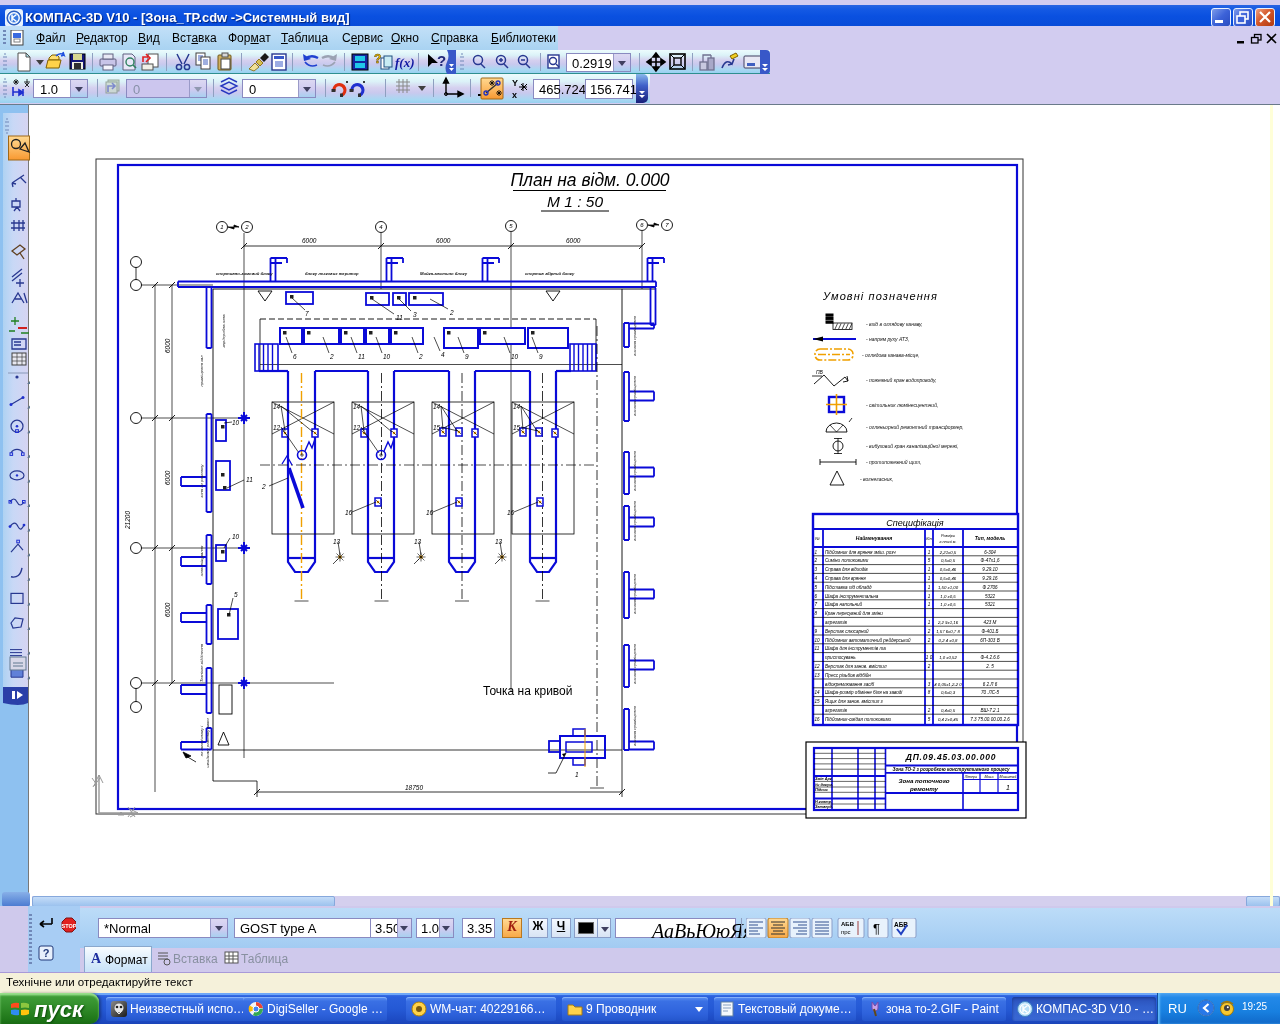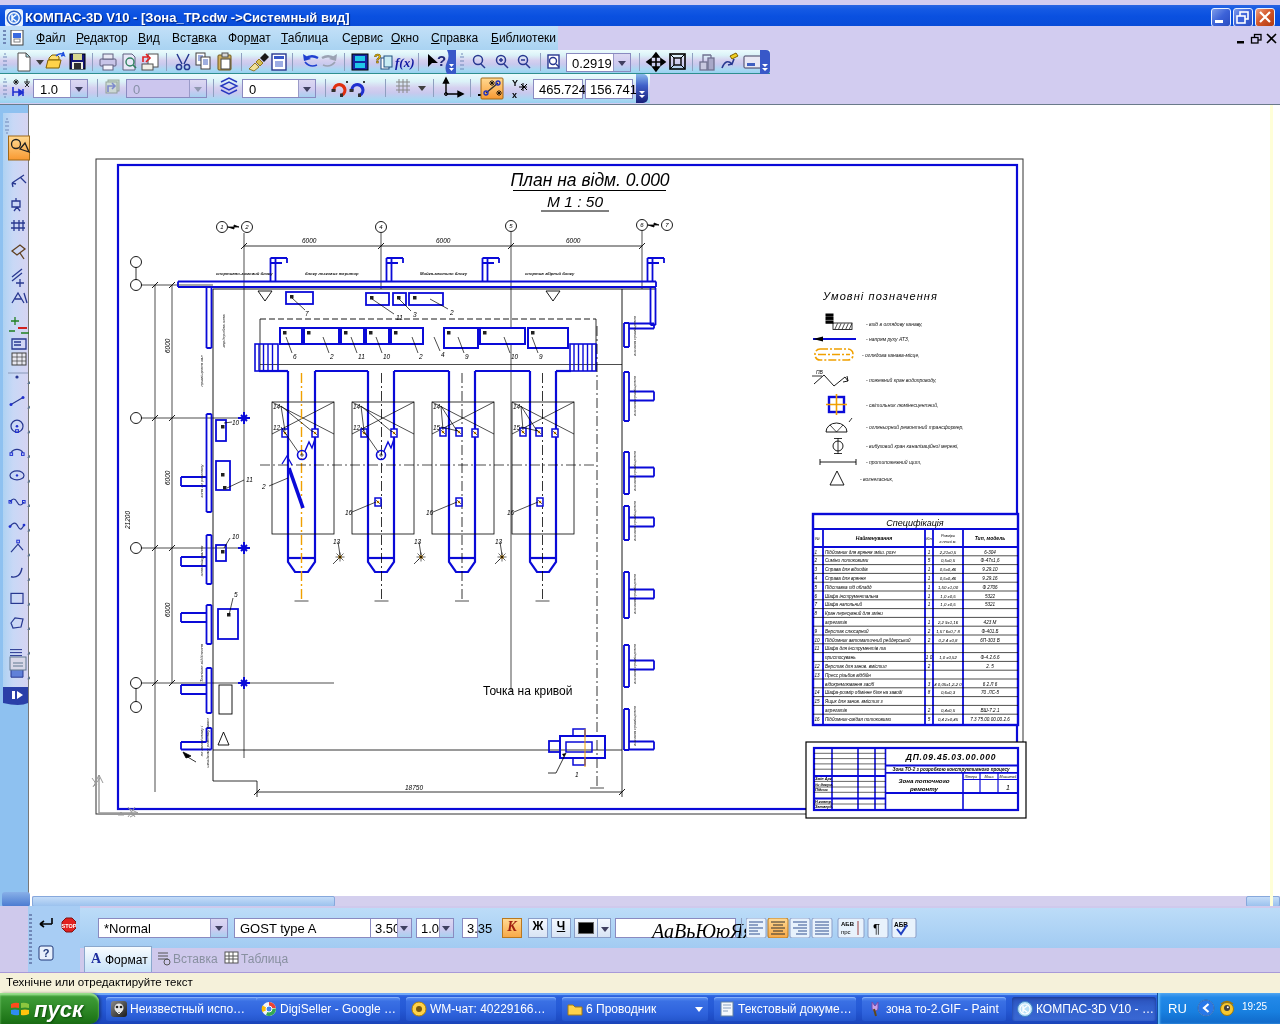--- a/index.html
+++ b/index.html
@@ -339,21 +339,21 @@
         <span class="dd">
           <span class="arr" style="left:4px;top:7px;border-top-color:#9098b0"></span>
         </span>
       </div>
  <div class="combo" style="left:242px;top:5px;width:74px;height:19px;">
         <span style="position:absolute;left:6px;top:2px">0</span>
         <span class="dd">
           <span class="arr" style="left:4px;top:7px"></span>
         </span>
       </div>
- <div class="combo" style="left:533px;top:5px;width:50px;height:20px;">
+ <div class="combo" style="left:533px;top:5px;width:27px;height:20px;">
         <span style="position:absolute;left:5px;top:2px">465.724</span>
       </div>
  <div class="combo" style="left:585px;top:5px;width:48px;height:20px;">
         <span style="position:absolute;left:4px;top:2px">156.741</span>
       </div>
  <div class="abs" style="left:636px;top:0;width:12px;height:29px;background:linear-gradient(180deg,#88b8ec,#4060c8 40%,#18207a);border-radius:0 5px 5px 0;">
         <svg width="12" height="29">
           <path d="M3 17 h6 l-3 3 z M3 21 h6 l-3 3 z" fill="#fff"></path>
         </svg>
       </div>
@@ -1017,21 +1017,21 @@
         <span class="dd" style="width:14px">
           <span class="arr" style="left:2px;top:7px"></span>
         </span>
       </div>
  <div class="combo" style="left:416px;top:12px;width:38px;height:20px;">
         <span style="position:absolute;left:4px;top:2px">1.0</span>
         <span class="dd" style="width:14px">
           <span class="arr" style="left:2px;top:7px"></span>
         </span>
       </div>
- <div class="combo" style="left:462px;top:12px;width:16px;height:20px;">
+ <div class="combo" style="left:462px;top:12px;width:33px;height:20px;">
         <span style="position:absolute;left:4px;top:2px">3.35</span>
       </div>
  <div class="pbtn obtn" style="left:502px;"><span style="font-family:'Liberation Serif';font-style:italic;font-weight:bold;color:#a02010;font-size:14px">К</span></div>
  <div class="pbtn" style="left:528px;"><b>Ж</b></div>
  <div class="pbtn" style="left:551px;"><span style="text-decoration:underline;font-weight:bold">Ч</span></div>
  <div class="pbtn" style="left:574px;width:24px">
         <span class="abs" style="left:3px;top:3px;width:16px;height:12px;background:#000;border:1px solid #666"></span>
       </div>
  <div class="pbtn" style="left:598px;width:13px;border-left:none">
         <span class="arr" style="left:3px;top:8px"></span>
@@ -1119,21 +1119,21 @@
    <span class="tkicon" style="background:linear-gradient(135deg,#888,#1a1a1a);border-radius:3px">
           <svg width="16" height="16">
             <circle cx="8" cy="7" r="4.5" fill="#e8e8e8"></circle>
             <circle cx="6" cy="6" r="1.3" fill="#222"></circle>
             <circle cx="10" cy="6" r="1.3" fill="#222"></circle>
             <path d="M6 11 l2 2 2 -2" stroke="#e8e8e8" fill="none"></path>
           </svg>
         </span>
    <span class="tktxt">Неизвестный испо…</span>
  </div>
- <div class="task" style="left:256px;width:144px;">
+ <div class="task" style="left:243px;width:144px;">
    <span class="tkicon">
           <svg width="16" height="16">
             <circle cx="8" cy="8" r="7" fill="#f4f4f4"></circle>
             <path d="M8 1 a7 7 0 0 1 6.9 6 L8 7 Z" fill="#ea4335"></path>
             <path d="M1.5 11 a7 7 0 0 1 0 -6.5 L8 8 Z" fill="#fbbc05"></path>
             <path d="M14.9 7.5 a7 7 0 0 1 -10 6.8 L8 8 Z" fill="#34a853"></path>
             <circle cx="8" cy="8" r="3" fill="#4285f4" stroke="#fff"></circle>
           </svg>
         </span>
    <span class="tktxt">DigiSeller - Google …</span>
@@ -1146,21 +1146,21 @@
           </svg>
         </span>
    <span class="tktxt">WM-чат: 40229166…</span>
  </div>
  <div class="task" style="left:562px;width:146px;">
    <span class="tkicon">
           <svg width="16" height="16">
             <path d="M1 4 h5 l2 2 h7 v8 h-14 z" fill="#ffd24a" stroke="#a07818"></path>
           </svg>
         </span>
-   <span class="tktxt">6 Проводник</span>
+   <span class="tktxt">9 Проводник</span>
    <span class="arr" style="right:5px;top:10px;border-top-color:#fff"></span>
  </div>
  <div class="task" style="left:714px;width:142px;">
    <span class="tkicon">
           <svg width="16" height="16">
             <rect x="2" y="1" width="12" height="14" fill="#f4f8fc" stroke="#6080a0"></rect>
             <path d="M4 4 h8 M4 7 h8 M4 10 h5" stroke="#88a0c0"></path>
           </svg>
         </span>
    <span class="tktxt">Текстовый докуме…</span>

